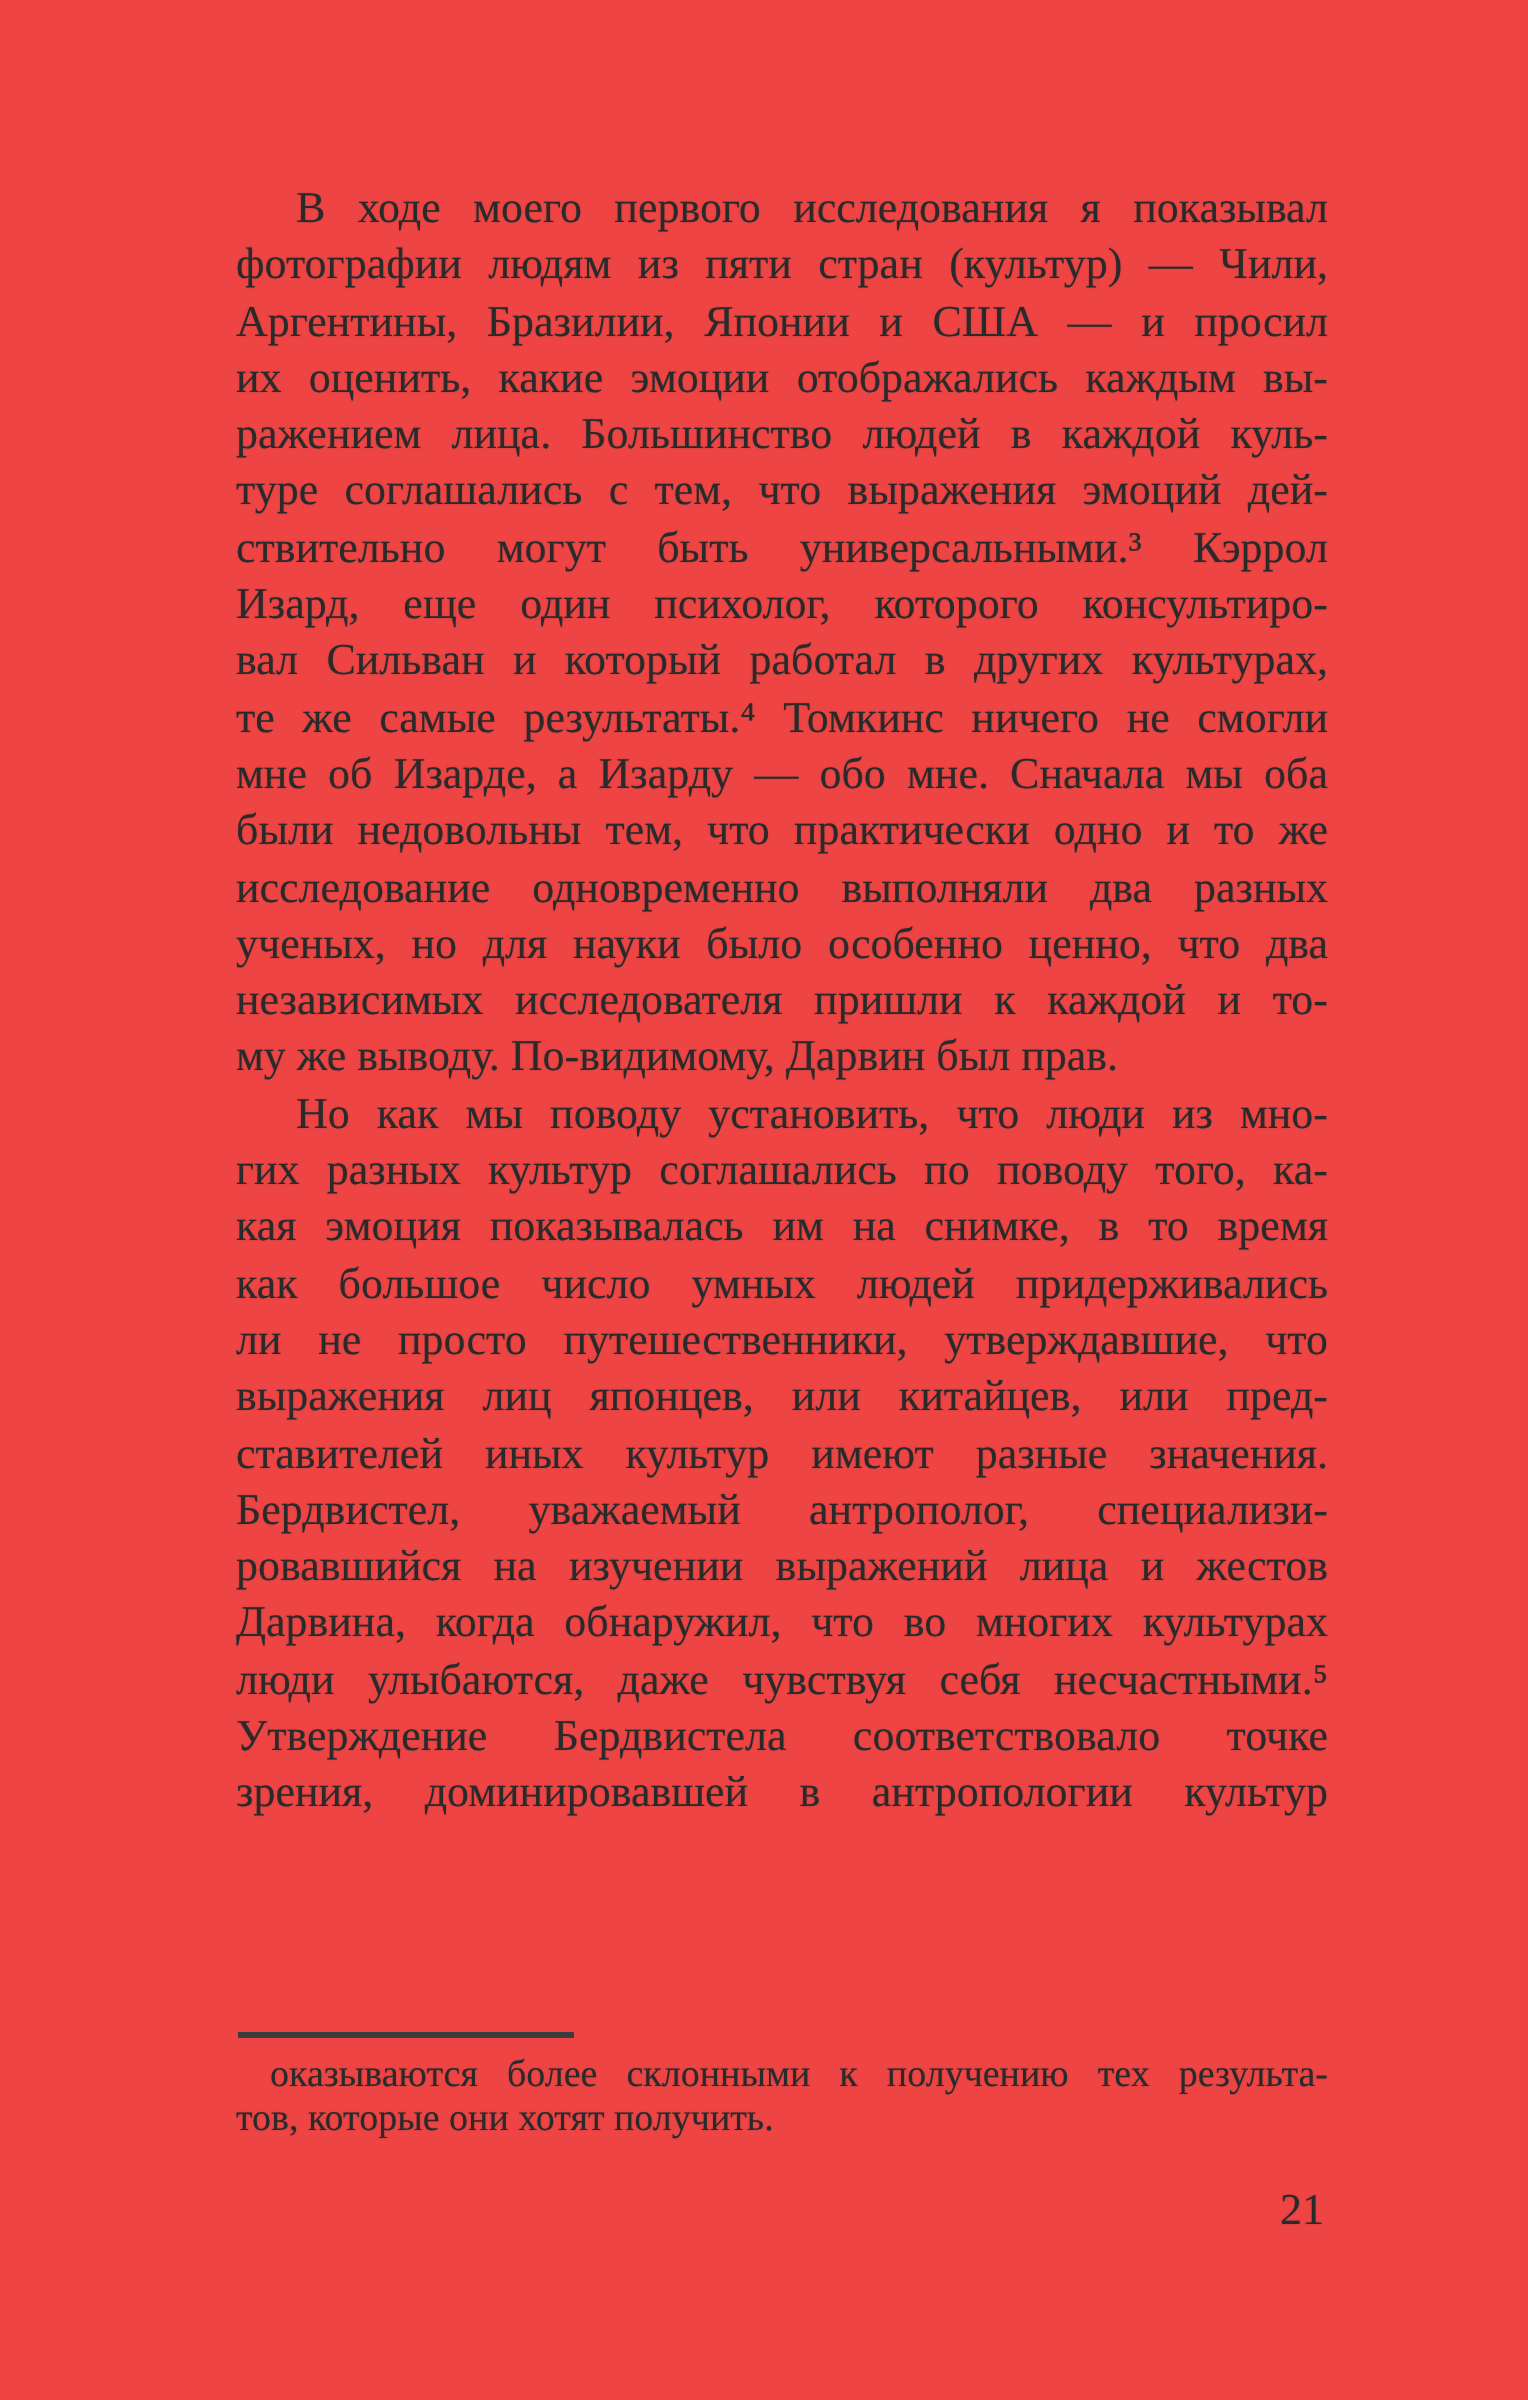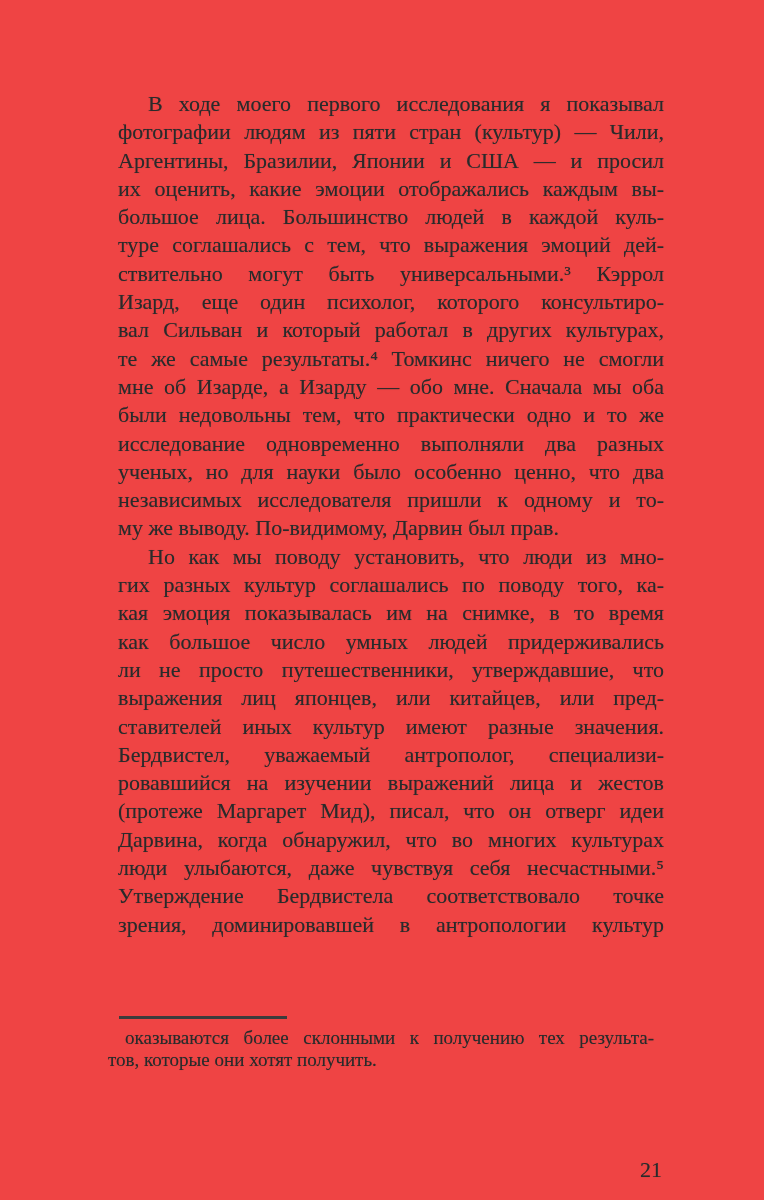--- a/index.html
+++ b/index.html
@@ -45,74 +45,73 @@
   .footnote-rule {
     position: absolute;
     left: 119px;
     top: 1016px;
     width: 168px;
     height: 2.5px;
     background: #3c3c3c;
   }
   .footnote-block {
     position: absolute;
-    left: 108px;
+    left: 118px;
     top: 1027px;
     width: 546px;
   }
   .footnote-block .line {
     font-size: 19px;
     line-height: 22px;
   }
   .footnote-block .line.indent {
     text-indent: 17px;
   }
   .page-number {
     position: absolute;
-    top: 1157px;
+    top: 1092px;
     right: 102px;
     font-size: 22px;
     line-height: 26px;
     color: #2a2a2a;
     text-align: right;
     text-shadow: 0 0 0.7px rgba(60,60,60,0.55);
   }
 </style>
 </head>
 <body>
 
 <div class="page">
 
   <div class="text-block">
       <div class="line indent">В ходе моего первого исследования я показывал</div>
       <div class="line">фотографии людям из пяти стран (культур) — Чили,</div>
       <div class="line">Аргентины, Бразилии, Японии и США — и просил</div>
       <div class="line">их оценить, какие эмоции отображались каждым вы-</div>
-      <div class="line">большое лица. Большинство людей в каждой куль-</div>
+      <div class="line">ражением лица. Большинство людей в каждой куль-</div>
       <div class="line">туре соглашались с тем, что выражения эмоций дей-</div>
       <div class="line">ствительно могут быть универсальными.³ Кэррол</div>
       <div class="line">Изард, еще один психолог, которого консультиро-</div>
       <div class="line">вал Сильван и который работал в других культурах,</div>
       <div class="line">те же самые результаты.⁴ Томкинс ничего не смогли</div>
       <div class="line">мне об Изарде, а Изарду — обо мне. Сначала мы оба</div>
       <div class="line">были недовольны тем, что практически одно и то же</div>
       <div class="line">исследование одновременно выполняли два разных</div>
       <div class="line">ученых, но для науки было особенно ценно, что два</div>
-      <div class="line">независимых исследователя пришли к одному и то-</div>
+      <div class="line">независимых исследователя пришли к каждой и то-</div>
       <div class="line para-end">му же выводу. По-видимому, Дарвин был прав.</div>
       <div class="line indent">Но как мы поводу установить, что люди из мно-</div>
       <div class="line">гих разных культур соглашались по поводу того, ка-</div>
       <div class="line">кая эмоция показывалась им на снимке, в то время</div>
       <div class="line">как большое число умных людей придерживались</div>
       <div class="line">ли не просто путешественники, утверждавшие, что</div>
       <div class="line">выражения лиц японцев, или китайцев, или пред-</div>
       <div class="line">ставителей иных культур имеют разные значения.</div>
       <div class="line">Бердвистел, уважаемый антрополог, специализи-</div>
       <div class="line">ровавшийся на изучении выражений лица и жестов</div>
-      <div class="line">(протеже Маргарет Мид), писал, что он отверг идеи</div>
       <div class="line">Дарвина, когда обнаружил, что во многих культурах</div>
       <div class="line">люди улыбаются, даже чувствуя себя несчастными.⁵</div>
       <div class="line">Утверждение Бердвистела соответствовало точке</div>
       <div class="line">зрения, доминировавшей в антропологии культур</div>
     </div>
 
   <div class="footnote-rule"></div>
 
   <div class="footnote-block">
       <div class="line indent">оказываются более склонными к получению тех результа-</div>

